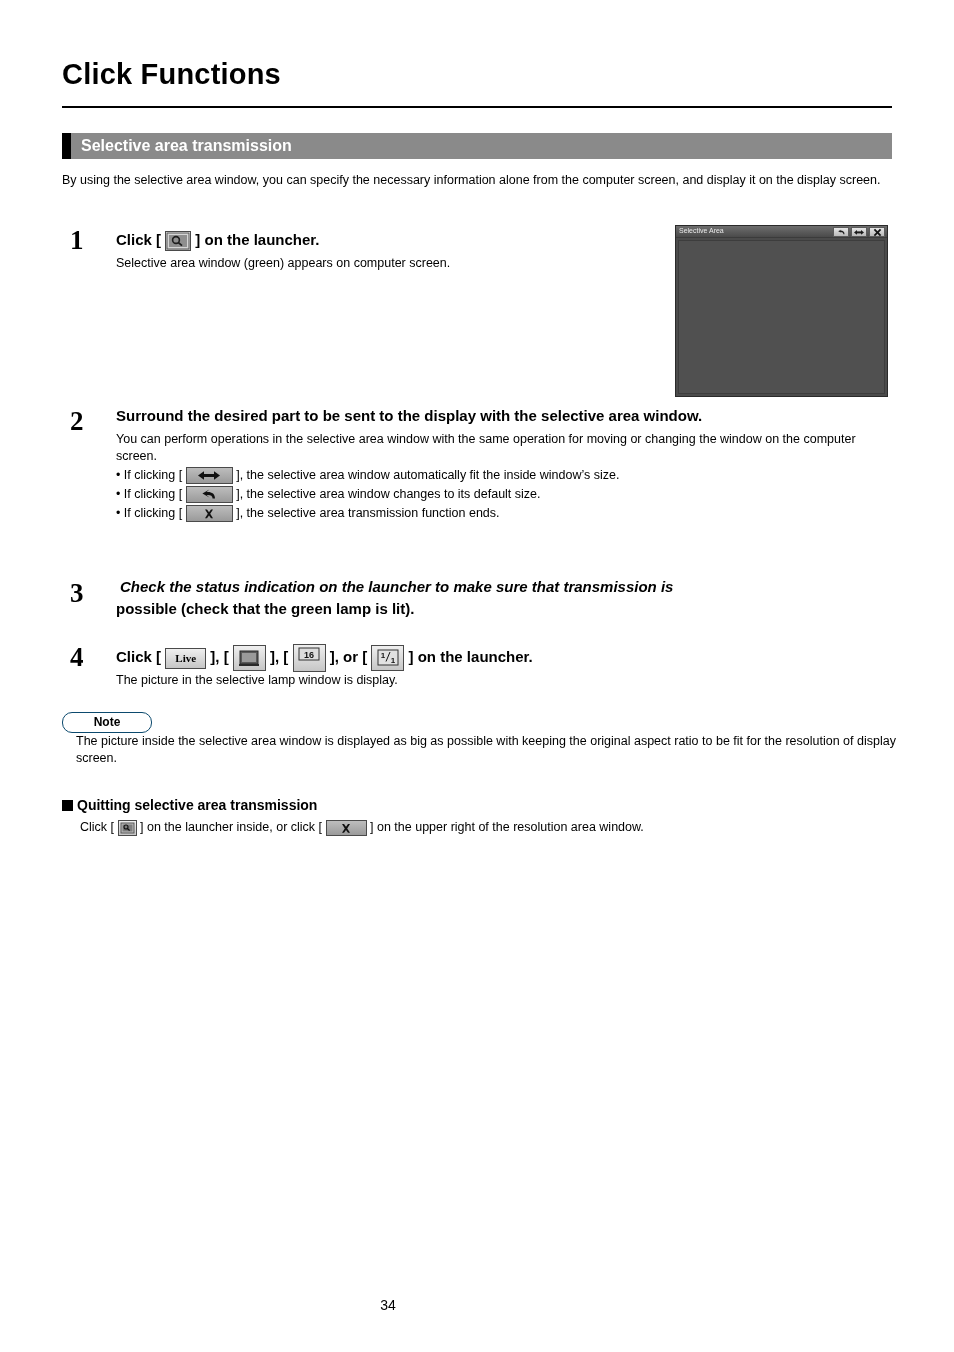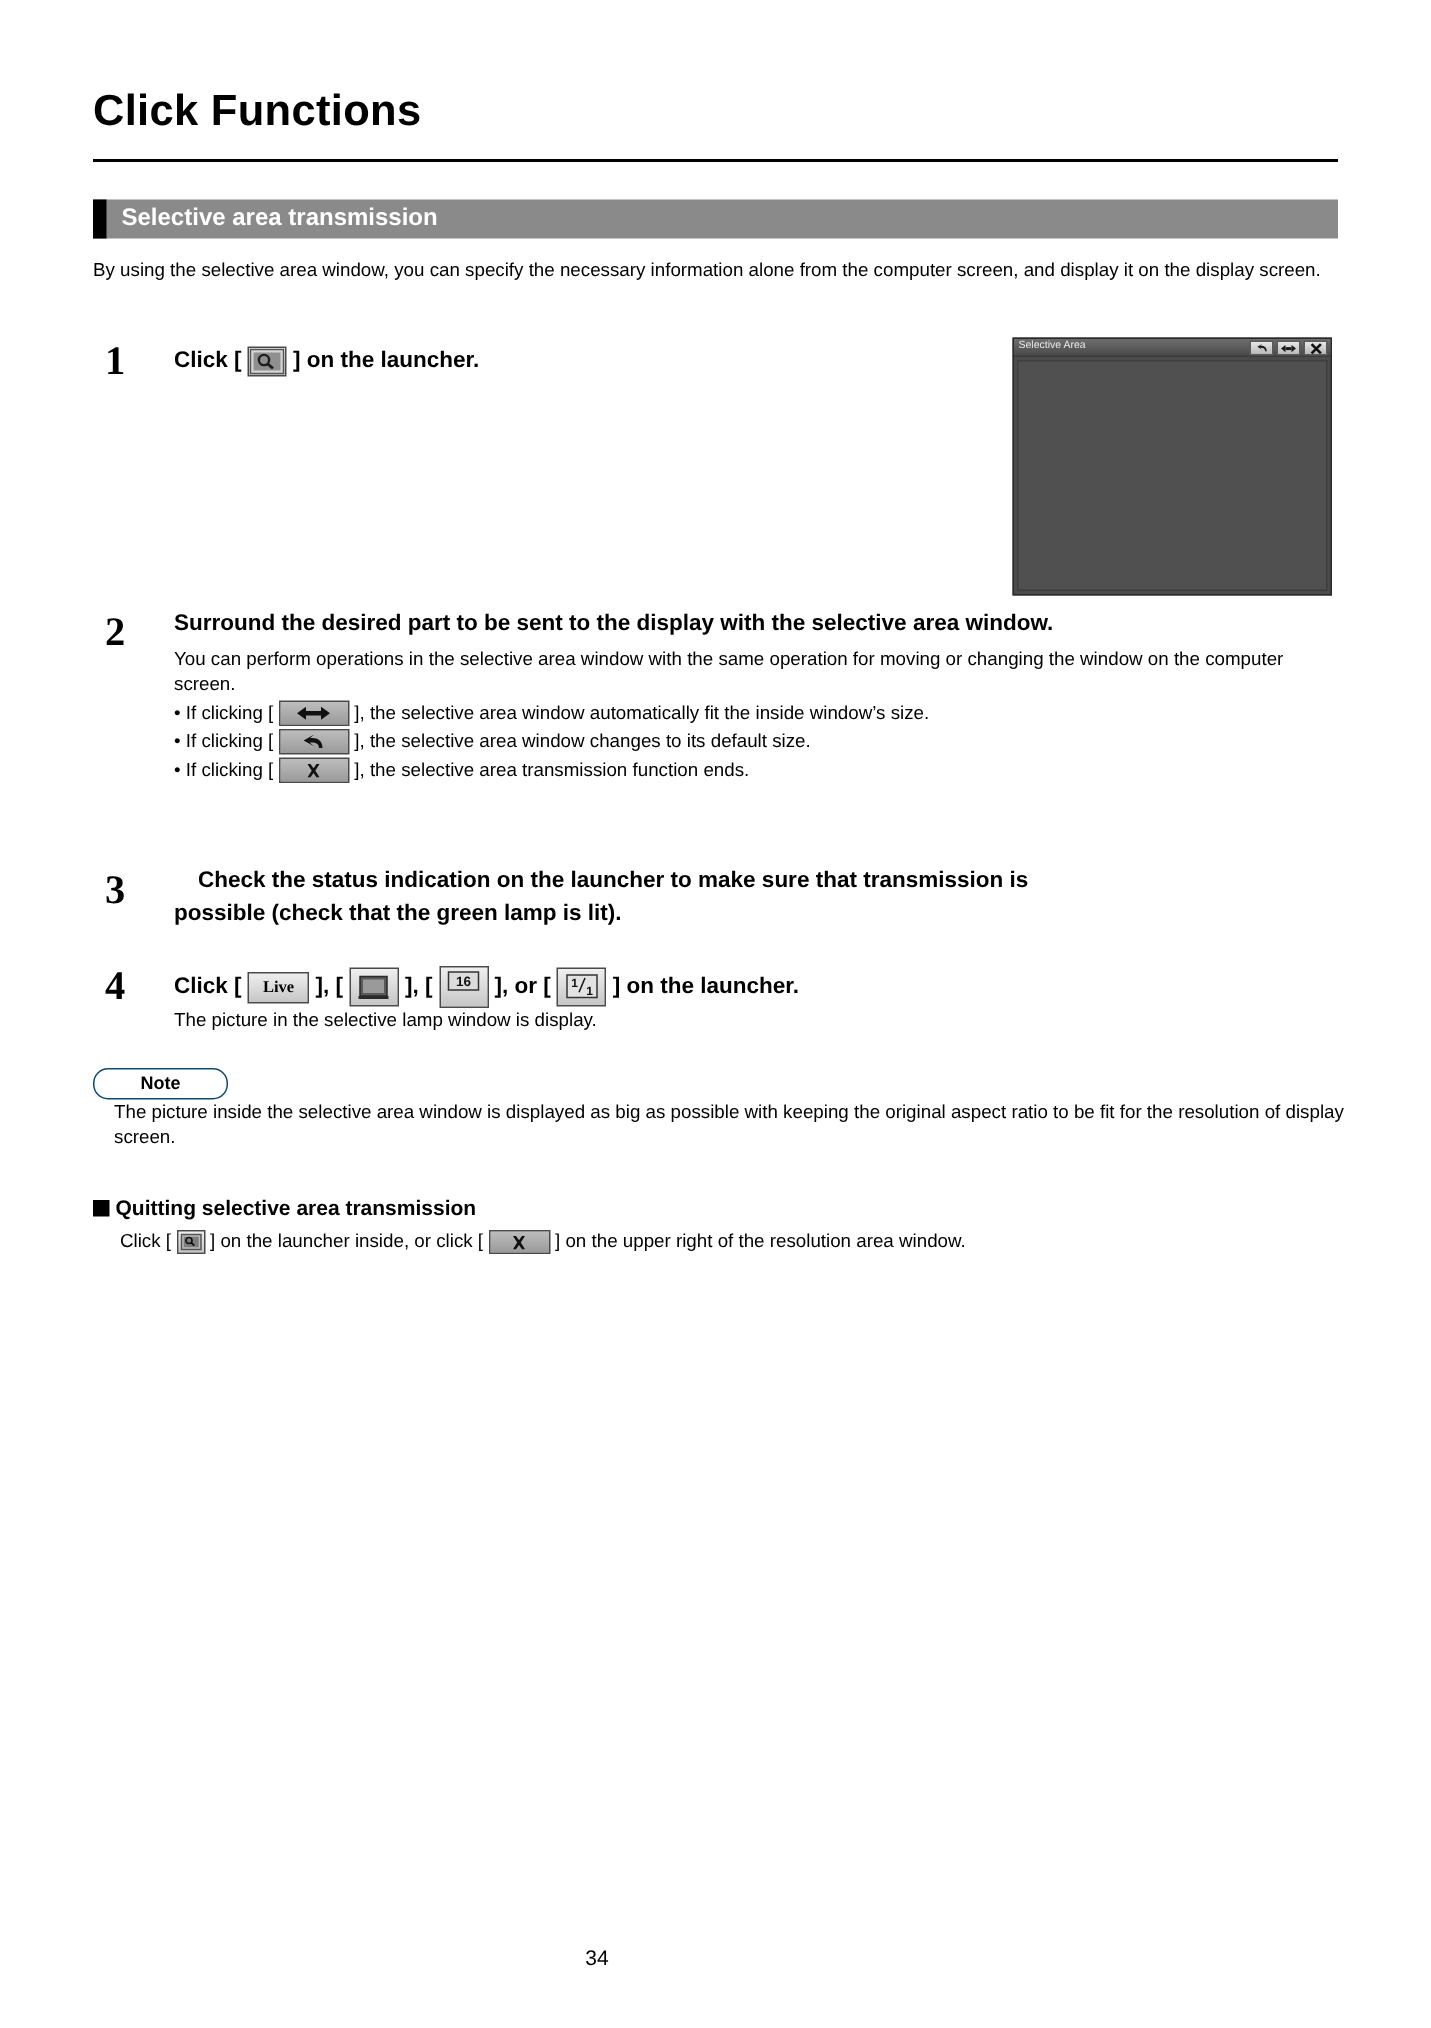--- a/index.html
+++ b/index.html
@@ -174,21 +174,20 @@
     font-size: 12.5px;
     line-height: 17px;
   }
   .pagenum {
     position: absolute;
     left: 0;
     top: 1297px;
     width: 776px;
     text-align: center;
     font-size: 14px;
-    margin-left: 10px;
   }
   
   .sa-window {
     position: absolute;
     left: 675px;
     top: 225px;
     width: 213px;
     height: 172px;
     background: #4b4b4b;
     border: 1px solid #2a2a2a;
@@ -260,20 +259,21 @@
     <span class="ibtn ibtn-sel">
       <svg width="24" height="18" viewBox="0 0 24 18" aria-hidden="true">
         <rect x="1" y="1" width="22" height="16" fill="#d6d6d6" stroke="#555" stroke-width="1"></rect>
         <rect x="3" y="3" width="18" height="12" fill="#8f8f8f"></rect>
         <circle cx="10" cy="8" r="3.4" fill="none" stroke="#1d1d1d" stroke-width="1.6"></circle>
         <line x1="12.4" y1="10.6" x2="16" y2="13.6" stroke="#1d1d1d" stroke-width="1.8"></line>
       </svg>
     </span>
     <span>] on the launcher.</span>
   </div>
+  <div class="step-body" style="left:116px; top:255px; width:520px;">Selective area window (green) appears on computer screen.</div>
 
   <div class="sa-window">
     <div class="sa-title"></div>
     <div class="sa-title-text">Selective Area</div>
     <div class="sa-btns">
       <div class="sa-btn">
         <svg width="11" height="7" viewBox="0 0 11 7" aria-hidden="true">
           <path d="M8.5 5.2 C8.5 2.6 6.6 1.4 4.2 1.6 L5.4 0.4 L2.2 2.2 L5.4 4.1 L4.2 2.9 C6 2.8 7.4 3.4 7.4 5.2 Z" fill="#1b1b1b"></path>
         </svg>
       </div>
@@ -324,21 +324,21 @@
     <span>• If clicking [</span>
     <span class="ibtn ibtn-x dark">
       <svg width="26" height="12" viewBox="0 0 26 12" style="margin-top:2px" aria-hidden="true">
         <path d="M9 1.4 L11 1.4 L13 4.2 L15 1.4 L17 1.4 L14.2 5.8 L17 10.2 L15 10.2 L13 7.4 L11 10.2 L9 10.2 L11.8 5.8 Z" fill="#111"></path>
       </svg>
     </span>
     <span>], the selective area transmission function ends.</span>
   </div>
 
   <div class="step-num" style="left:70px; top:578px;">3</div>
-  <div class="step-head" style="left:132px; top:578px; width:776px;">Check the status indication on the launcher to make sure that transmission is</div>
+  <div class="step-head" style="left:120px; top:578px; width:776px;font-style:italic;">Check the status indication on the launcher to make sure that transmission is</div>
   <div class="step-head" style="left:116px; top:600px; width:776px;">possible (check that the green lamp is lit).</div>
 
   <div class="step-num" style="left:70px; top:642px;">4</div>
   <div class="step-head" style="left:116px; top:644px; width:790px;">
     <span>Click [</span>
     <span class="ibtn ibtn-live">
       <span>Live</span>
     </span>
     <span>], [</span>
     <span class="ibtn ibtn-cap">

